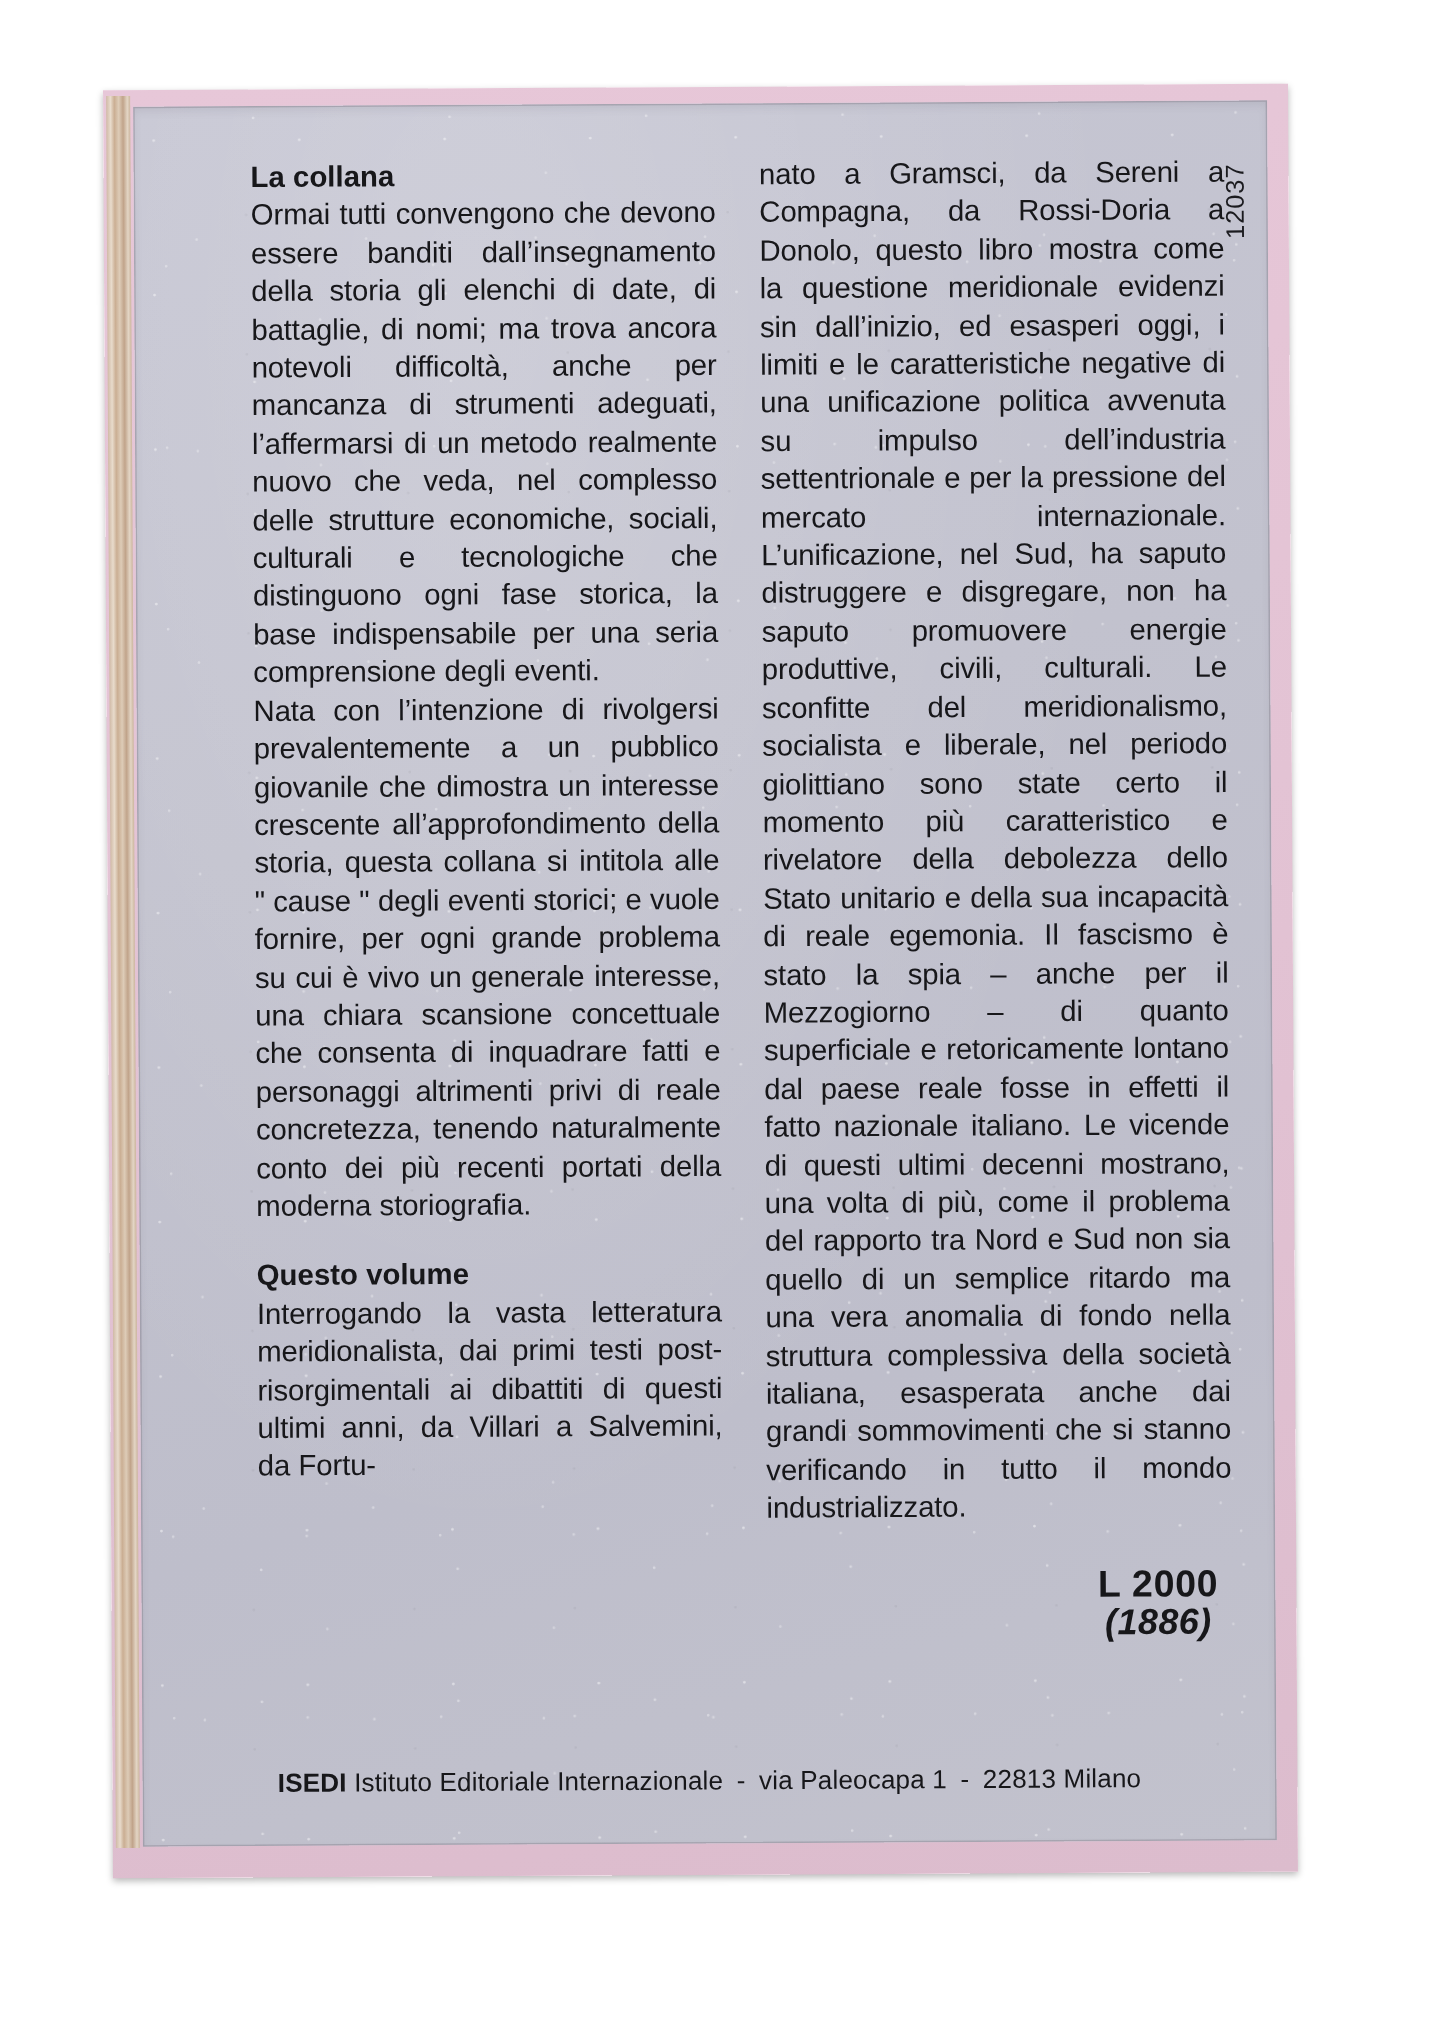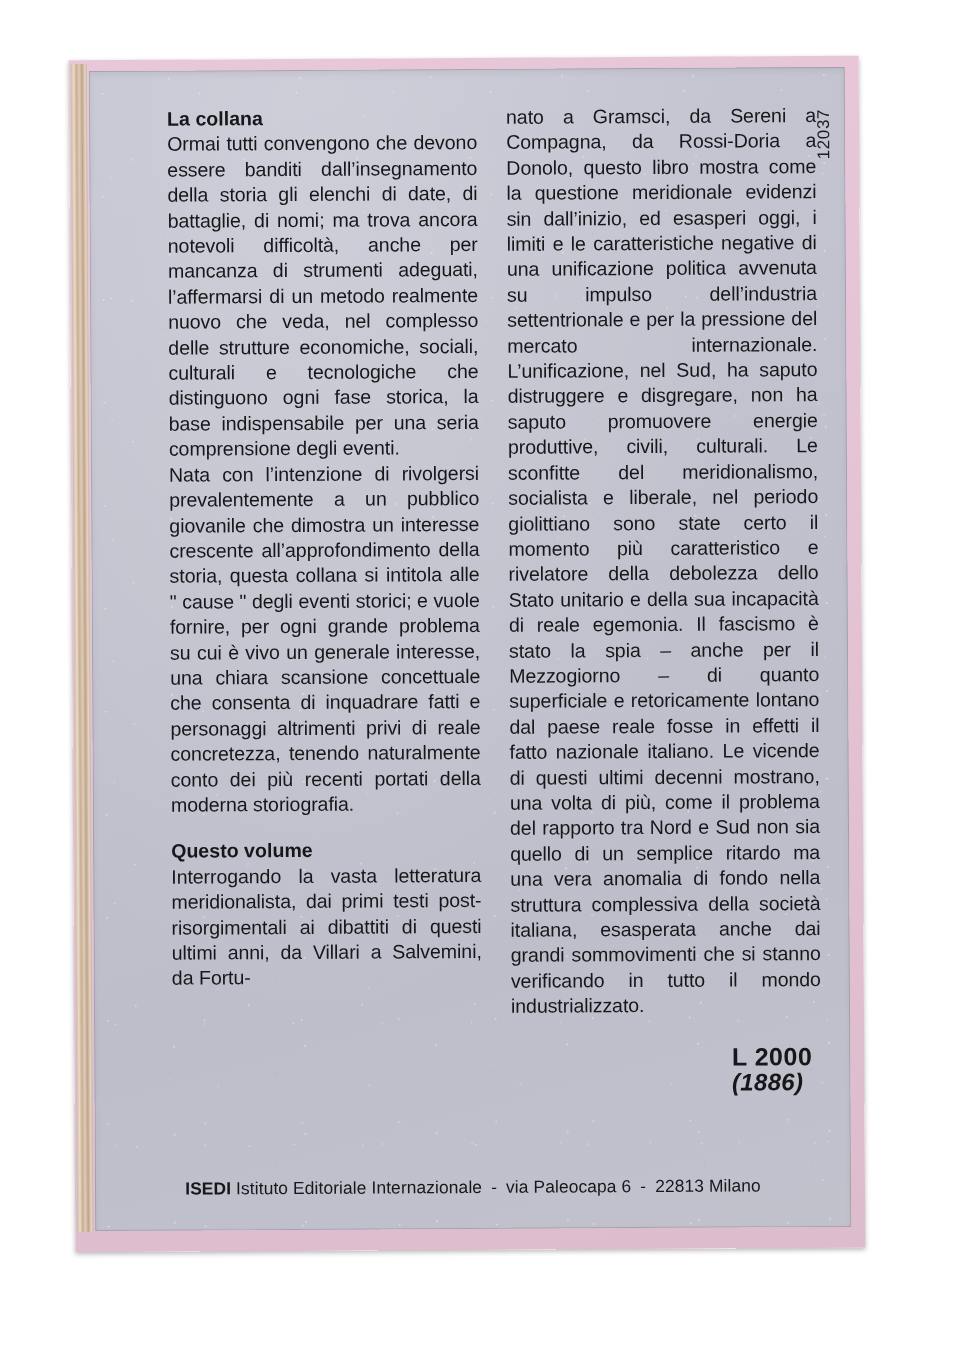--- a/index.html
+++ b/index.html
@@ -140,21 +140,21 @@
     transform: rotate(180deg);
     color: #1b1b1f;
     z-index: 4;
   }
 
   
   .price-block {
     position: absolute;
     right: 38px;
     top: 975px;
-    text-align: left;
+    text-align: center;
     z-index: 4;
   }
   .price-main {
     font-size: 25px;
     font-weight: bold;
     letter-spacing: 0.5px;
     line-height: 29px;
   }
   .price-sub {
     font-size: 24px;
@@ -216,18 +216,18 @@
         </div>
 
       </div>
 
       <div class="price-block">
         <div class="price-main">L 2000</div>
         <div class="price-sub">(1886)</div>
       </div>
 
       <div class="footer">
-        <b>ISEDI</b><span>&nbsp;</span><span>Istituto Editoriale Internazionale</span><span class="sep">-</span><span>via Paleocapa 6</span><span class="sep">-</span><span>22813 Milano</span>
+        <b>ISEDI</b><span>&nbsp;</span><span>Istituto Editoriale Internazionale</span><span class="sep">-</span><span>via Paleocapa 1</span><span class="sep">-</span><span>22813 Milano</span>
       </div>
 
     </div>
   </div>
 </div>
 
 </body></html>

